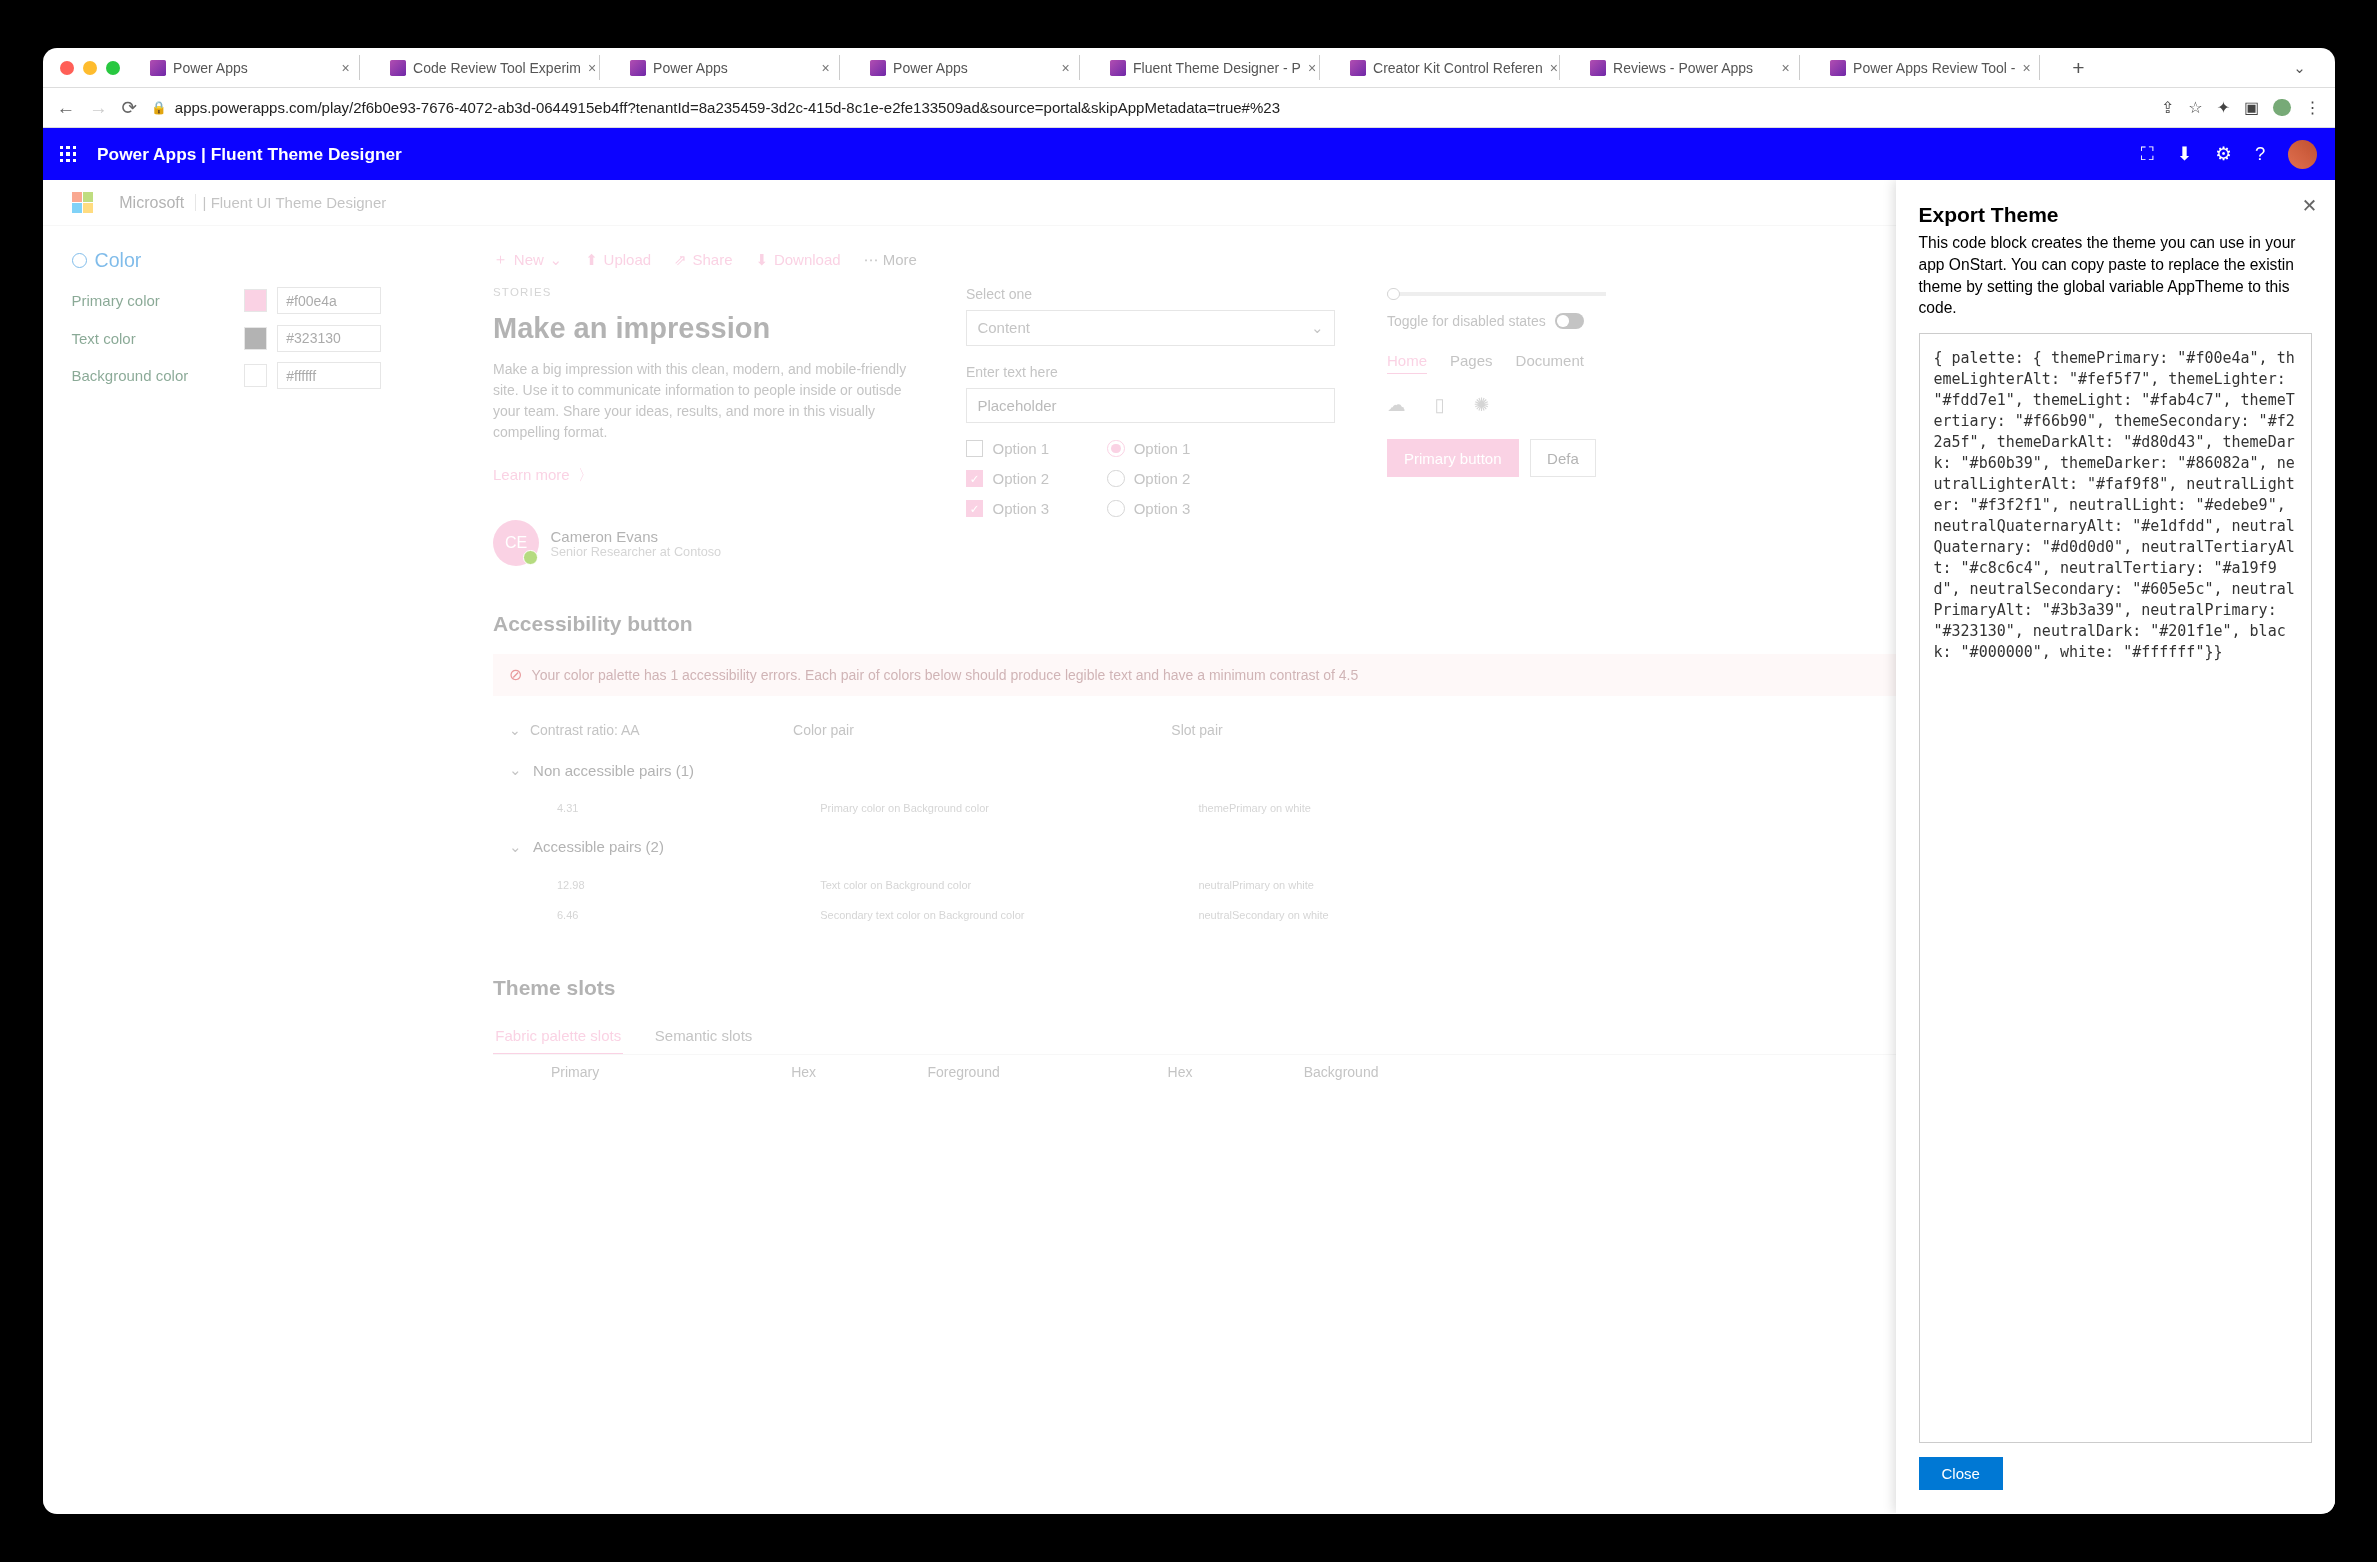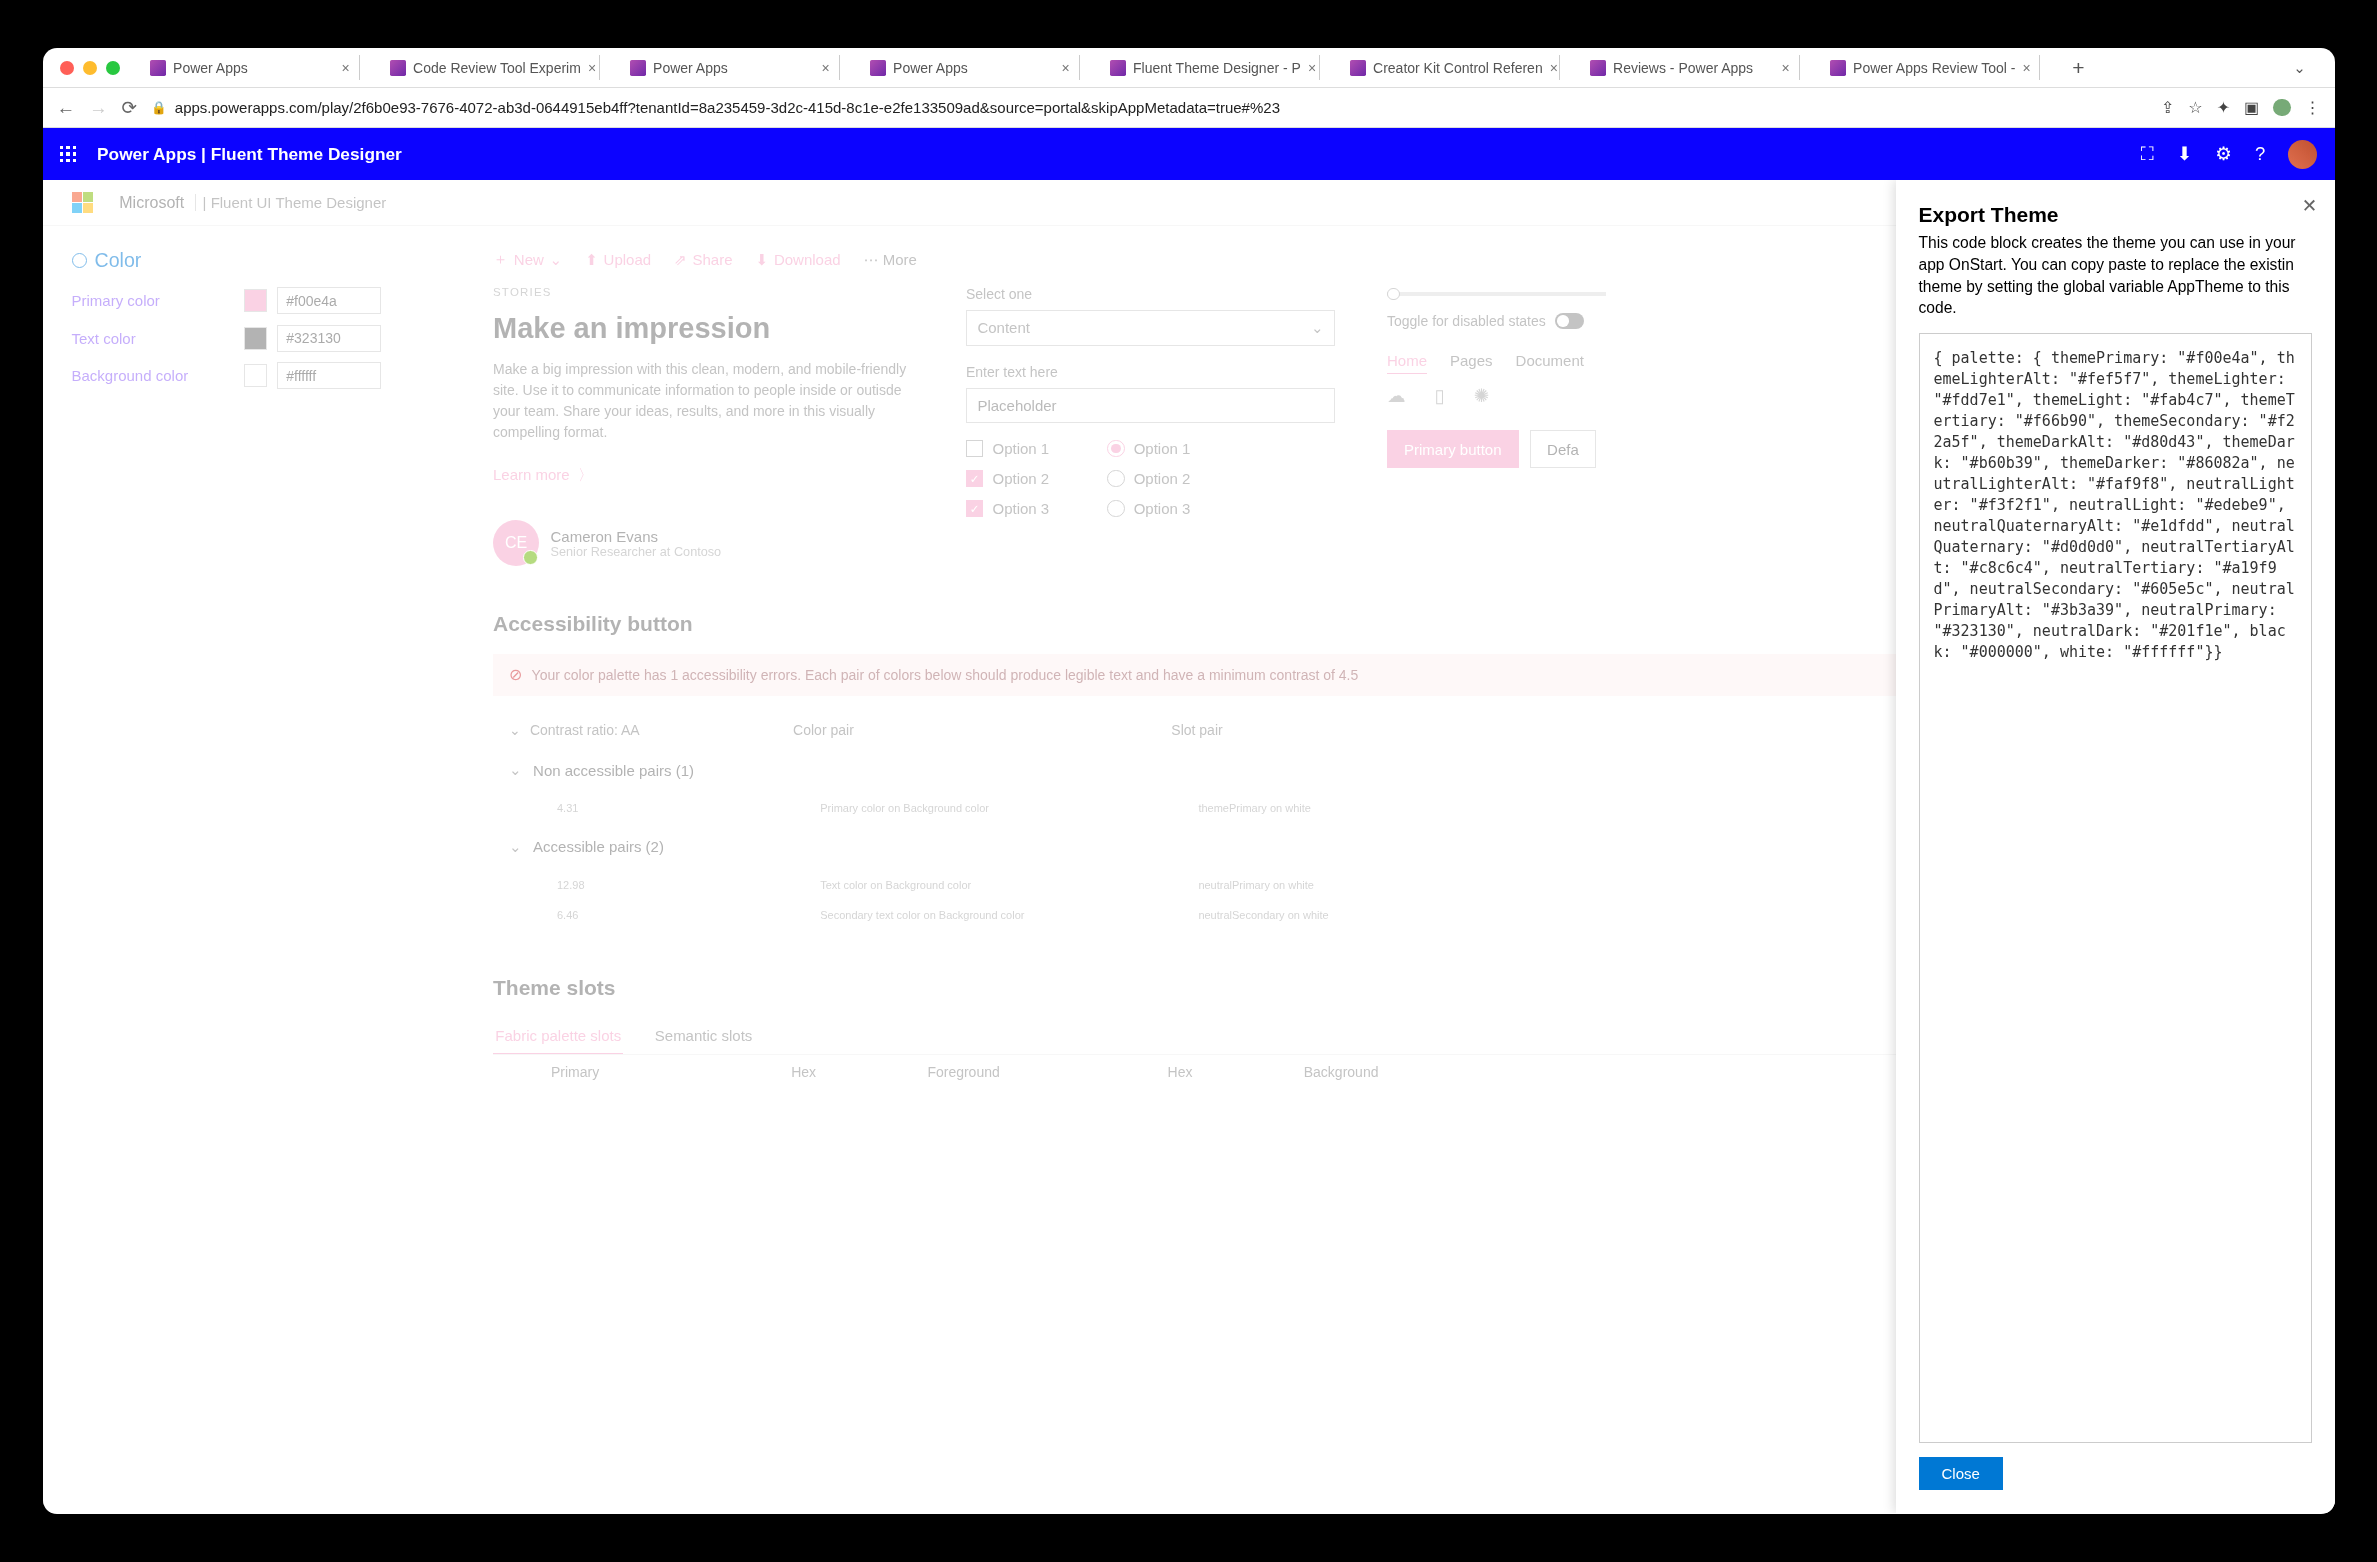--- a/index.html
+++ b/index.html
@@ -31,21 +31,21 @@
 .designer-bar{height:46px;display:flex;align-items:center;padding:0 29px;gap:5.8px;border-bottom:0.6px solid #eee}
 .ms-logo{display:grid;grid-template-columns:10.4px 10.4px;grid-template-rows:10.4px 10.4px;gap:1.2px}
 .ms-logo span:nth-child(1){background:#f25022}.ms-logo span:nth-child(2){background:#7fba00}.ms-logo span:nth-child(3){background:#00a4ef}.ms-logo span:nth-child(4){background:#ffb900}
 .ms-text{font-size:16px;color:#666;margin-left:20px}
 .des-title{font-size:15px;color:#888;border-left:0.6px solid #ccc;padding-left:7px;margin-left:4.6px}
 .main{display:flex;height:calc(100% - 46px)}
 .sidebar{width:439px;padding:23px 29px}
 .side-sec{display:flex;align-items:center;gap:8px;color:#0078d4;font-size:19.6px;margin-bottom:15px}
 .color-ico{width:15px;height:15px;border:1.2px solid #0078d4;border-radius:50%;position:relative}
 .color-row{display:flex;align-items:center;gap:10.4px;margin:10.4px 0}
-.color-label{width:162px;font-size:15px;color:#8b5cf6}
+.color-label{width:162px;font-size:15px;color:#14532d}
 .swatch{width:23px;height:23px;border:0.6px solid #ccc}
 .swatch.pk{background:#f5a5c8}.swatch.tx{background:#666}.swatch.wt{background:#fff}
 .hex-in{border:0.6px solid #ccc;padding:4.6px 8px;font-size:14px;color:#555;width:104px}
 .preview{flex:1;padding:24px 11.5px}
 .actions{display:flex;gap:23px;align-items:center;font-size:15px;margin-bottom:17.3px}
 .act{display:flex;align-items:center;gap:5.8px;color:#f5a5c8}
 .act-more{color:#888}
 .columns{display:flex;gap:52px}
 .col{flex:0 0 auto}
 .col1{width:421px}
@@ -69,21 +69,21 @@
 .chk{width:17.3px;height:17.3px;border:1.2px solid #aaa}
 .chk.on{background:#f5a5c8;border-color:#f5a5c8;color:#fff;display:flex;align-items:center;justify-content:center;font-size:11.5px}
 .rad{width:17.3px;height:17.3px;border:1.2px solid #aaa;border-radius:50%}
 .rad.on{border-color:#f5a5c8;position:relative}
 .rad.on::after{content:'';position:absolute;inset:2.9px;background:#f5a5c8;border-radius:50%}
 .slider{width:219px;height:3.5px;background:#ddd;position:relative;margin:5.8px 0 17.3px}
 .slider-th{position:absolute;left:0;top:-4.6px;width:12.7px;height:12.7px;background:#fff;border:1.2px solid #aaa;border-radius:50%}
 .toggle-row{display:flex;align-items:center;gap:9.2px;font-size:14px;color:#888;margin-bottom:23px}
 .toggle{width:29px;height:16px;background:#888;border-radius:8px;position:relative}
 .toggle::after{content:'';position:absolute;left:2.3px;top:2.3px;width:11.5px;height:11.5px;background:#fff;border-radius:50%}
-.nav-tabs{display:flex;gap:23px;font-size:15px;color:#888;margin-bottom:11px}
+.nav-tabs{display:flex;gap:23px;font-size:15px;color:#888;margin-bottom:20px}
 .nav-tab.active{color:#f5a5c8;border-bottom:1.7px solid #f5a5c8;padding-bottom:4.6px}
 .icon-row{display:flex;gap:29px;font-size:18.5px;color:#aaa;margin-bottom:23px}
 .btn-row{display:flex;gap:11.5px}
 .btn{padding:9.2px 16px;font-size:15px;border:0.6px solid #ccc;background:#fff;color:#666}
 .btn.prim{background:#f5a5c8;color:#fff;border-color:#f5a5c8}
 .section-h{font-size:21px;color:#666;font-weight:600;margin:46px 0 17.3px}
 .err-banner{background:#fdf0f0;padding:11.5px 16px;font-size:14px;color:#a0686c;display:flex;align-items:center;gap:9.2px;margin-bottom:17.3px}
 .err-ico{color:#d13438;font-size:16px}
 .tbl-hdr{display:flex;font-size:14px;color:#888;padding:9.2px 16px;gap:9.2px}
 .th1{width:254px}.th2{width:369px}.th3{width:231px}

